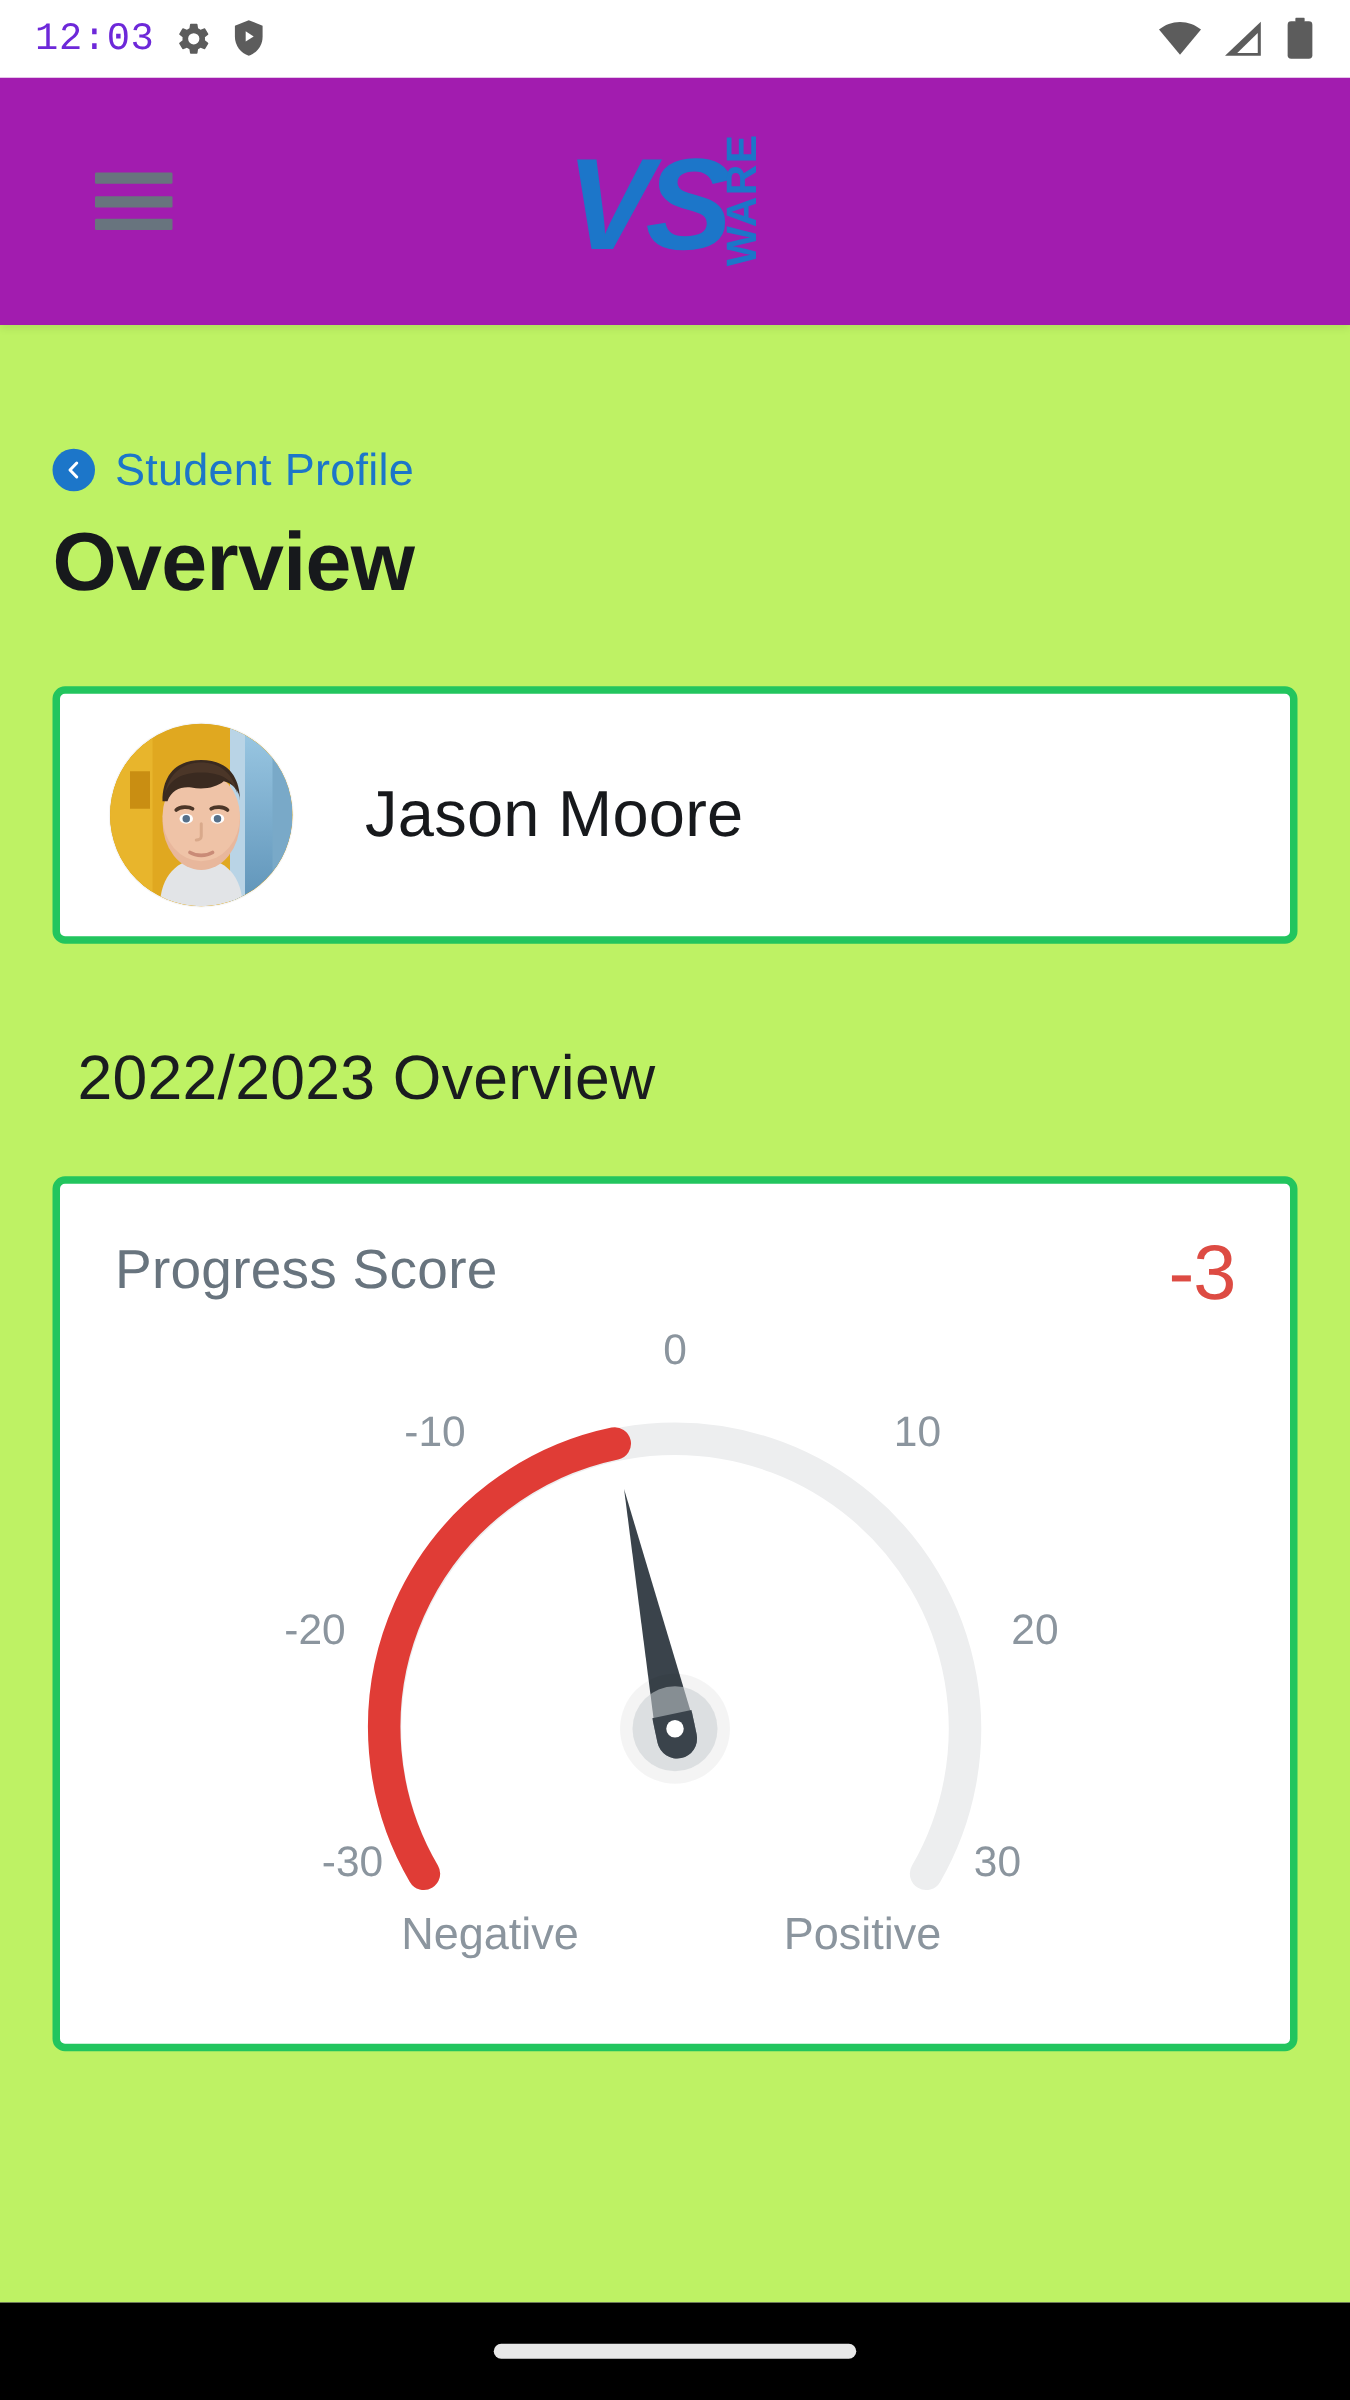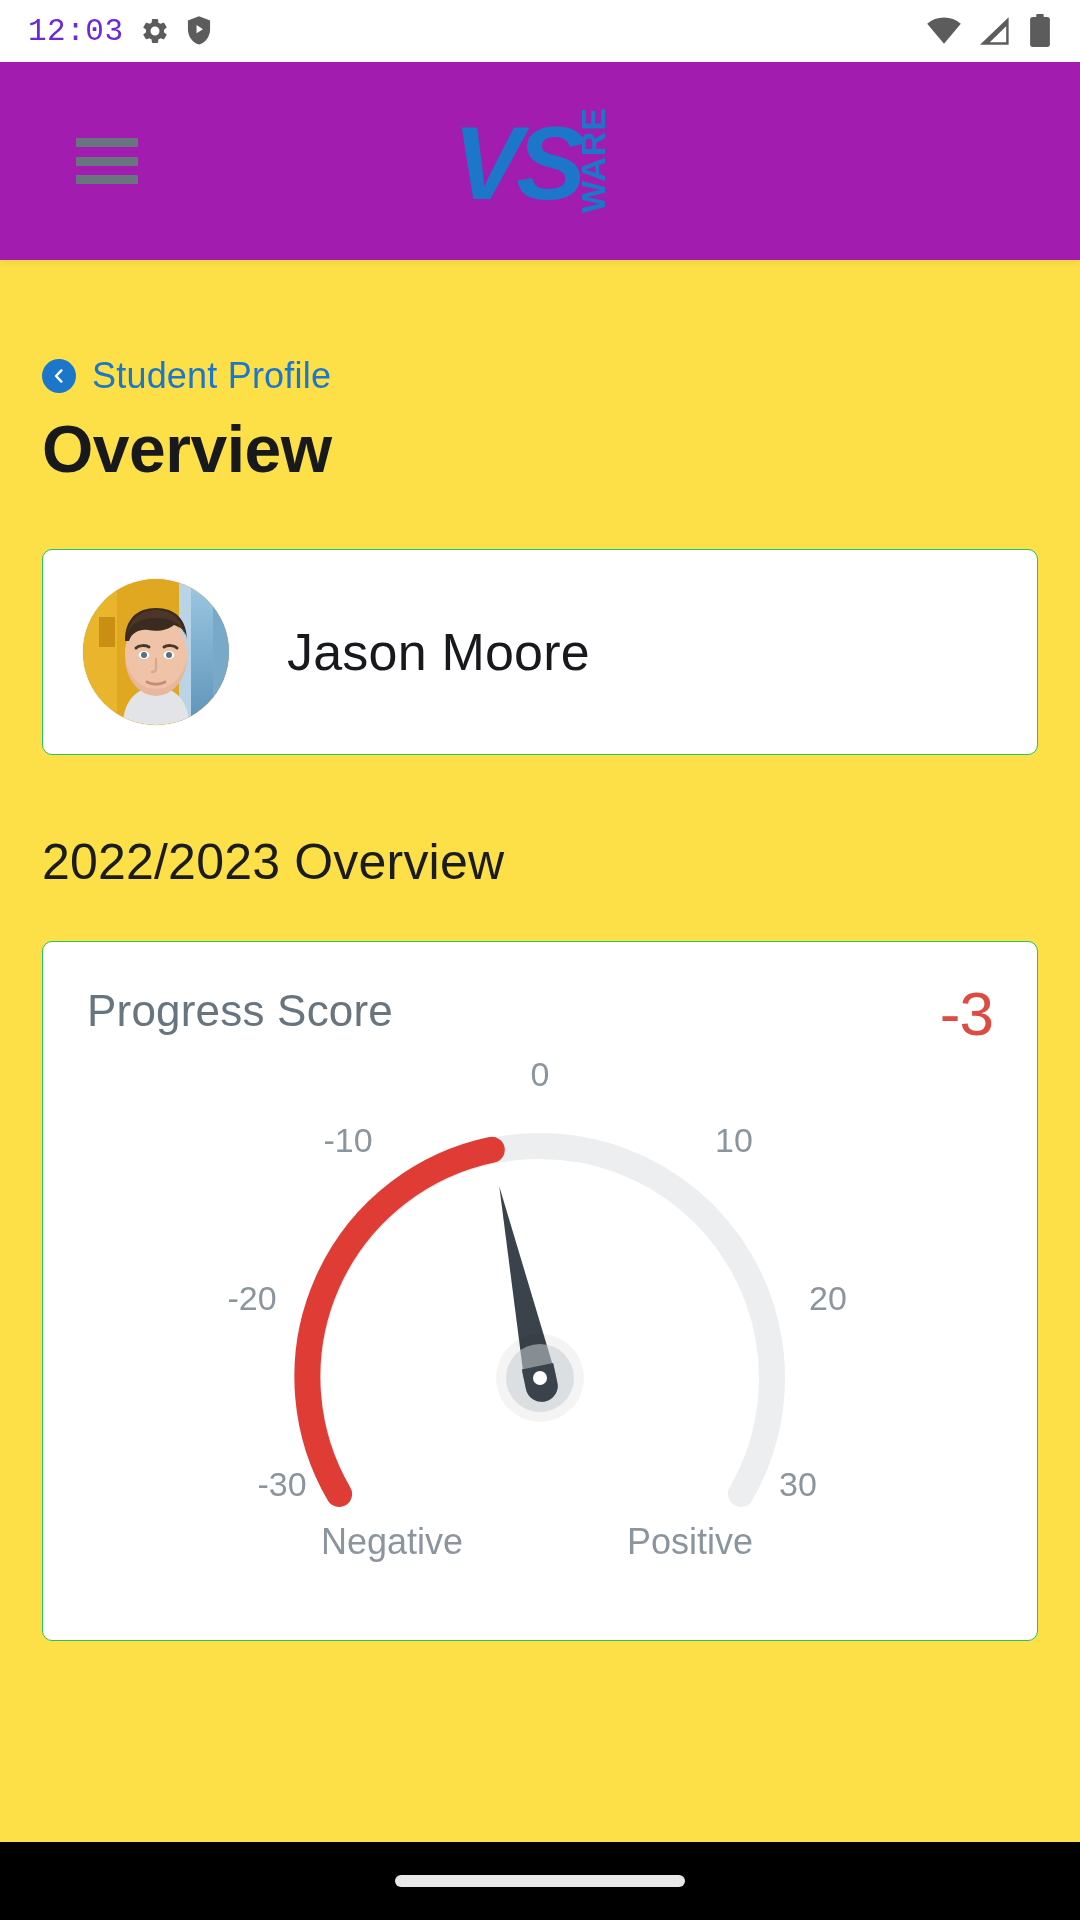--- a/index.html
+++ b/index.html
@@ -32,52 +32,52 @@
     width:62px; height:46px; display:flex; flex-direction:column;
     justify-content:space-between; cursor:pointer;
   }
   .hamburger span { display:block; width:62px; height:9px; background:#68747E; border-radius:1px; }
   .logo {
     position:absolute; left:50%; top:50%; transform:translate(-50%,-50%);
     width:170px; height:120px;
   }
 
   
-  .content { position:absolute; top:260px; left:0; width:1080px; bottom:78px; background:#fde047; overflow:hidden; }
+  .content { position:absolute; top:260px; left:0; width:1080px; bottom:78px; background:#bef264; overflow:hidden; }
 
   .backlink {
     display:flex; align-items:center; gap:16px;
     margin:95px 0 0 42px; cursor:pointer; width:max-content;
   }
   .back-circle {
     width:34px; height:34px; border-radius:50%; background:#1C76C9;
     display:flex; align-items:center; justify-content:center; flex:none;
   }
   .backlink-label { font-size:36px; color:#1C76C9; letter-spacing:0.2px; }
 
   .page-title {
     margin:14px 0 0 42px; font-size:66px; font-weight:bold;
     color:#17191C; letter-spacing:-0.5px;
   }
 
   .card {
-    background:#FFFFFF; border:1px solid #22c55e; border-radius:10px;
+    background:#FFFFFF; border:6px solid #22c55e; border-radius:10px;
     margin:62px 42px 0 42px;
   }
   .student-card { display:flex; align-items:center; height:206px; padding-left:40px; }
   .avatar {
     width:146px; height:146px; border-radius:50%; flex:none;
     overflow:hidden; position:relative; background:#D8A92A;
     box-shadow:0 0 0 1px rgba(0,0,0,0.04);
   }
   .avatar-bg { position:absolute; inset:0; }
   .student-name { font-size:52px; color:#17191C; margin-left:58px; letter-spacing:0.2px; }
 
   .section-title {
-    margin:78px 0 0 42px; font-size:50px; color:#1A1C1F; letter-spacing:0.2px;
+    margin:78px 0 0 62px; font-size:50px; color:#1A1C1F; letter-spacing:0.2px;
   }
 
   .score-card { margin-top:50px; padding:44px 44px 0 44px; height:700px; position:relative; }
   .score-head { display:flex; align-items:flex-start; justify-content:space-between;text-align:center; }
   .score-label { font-size:44px; color:#68747E; letter-spacing:0.2px; }
   .score-value { font-size:62px; color:#DD4B43; line-height:0.9; letter-spacing:-1px; }
 
   .gauge-wrap { position:relative; width:100%; height:560px; margin-top:6px; }
   .gauge-svg { position:absolute; left:50%; top:0; transform:translateX(-50%); }
 

